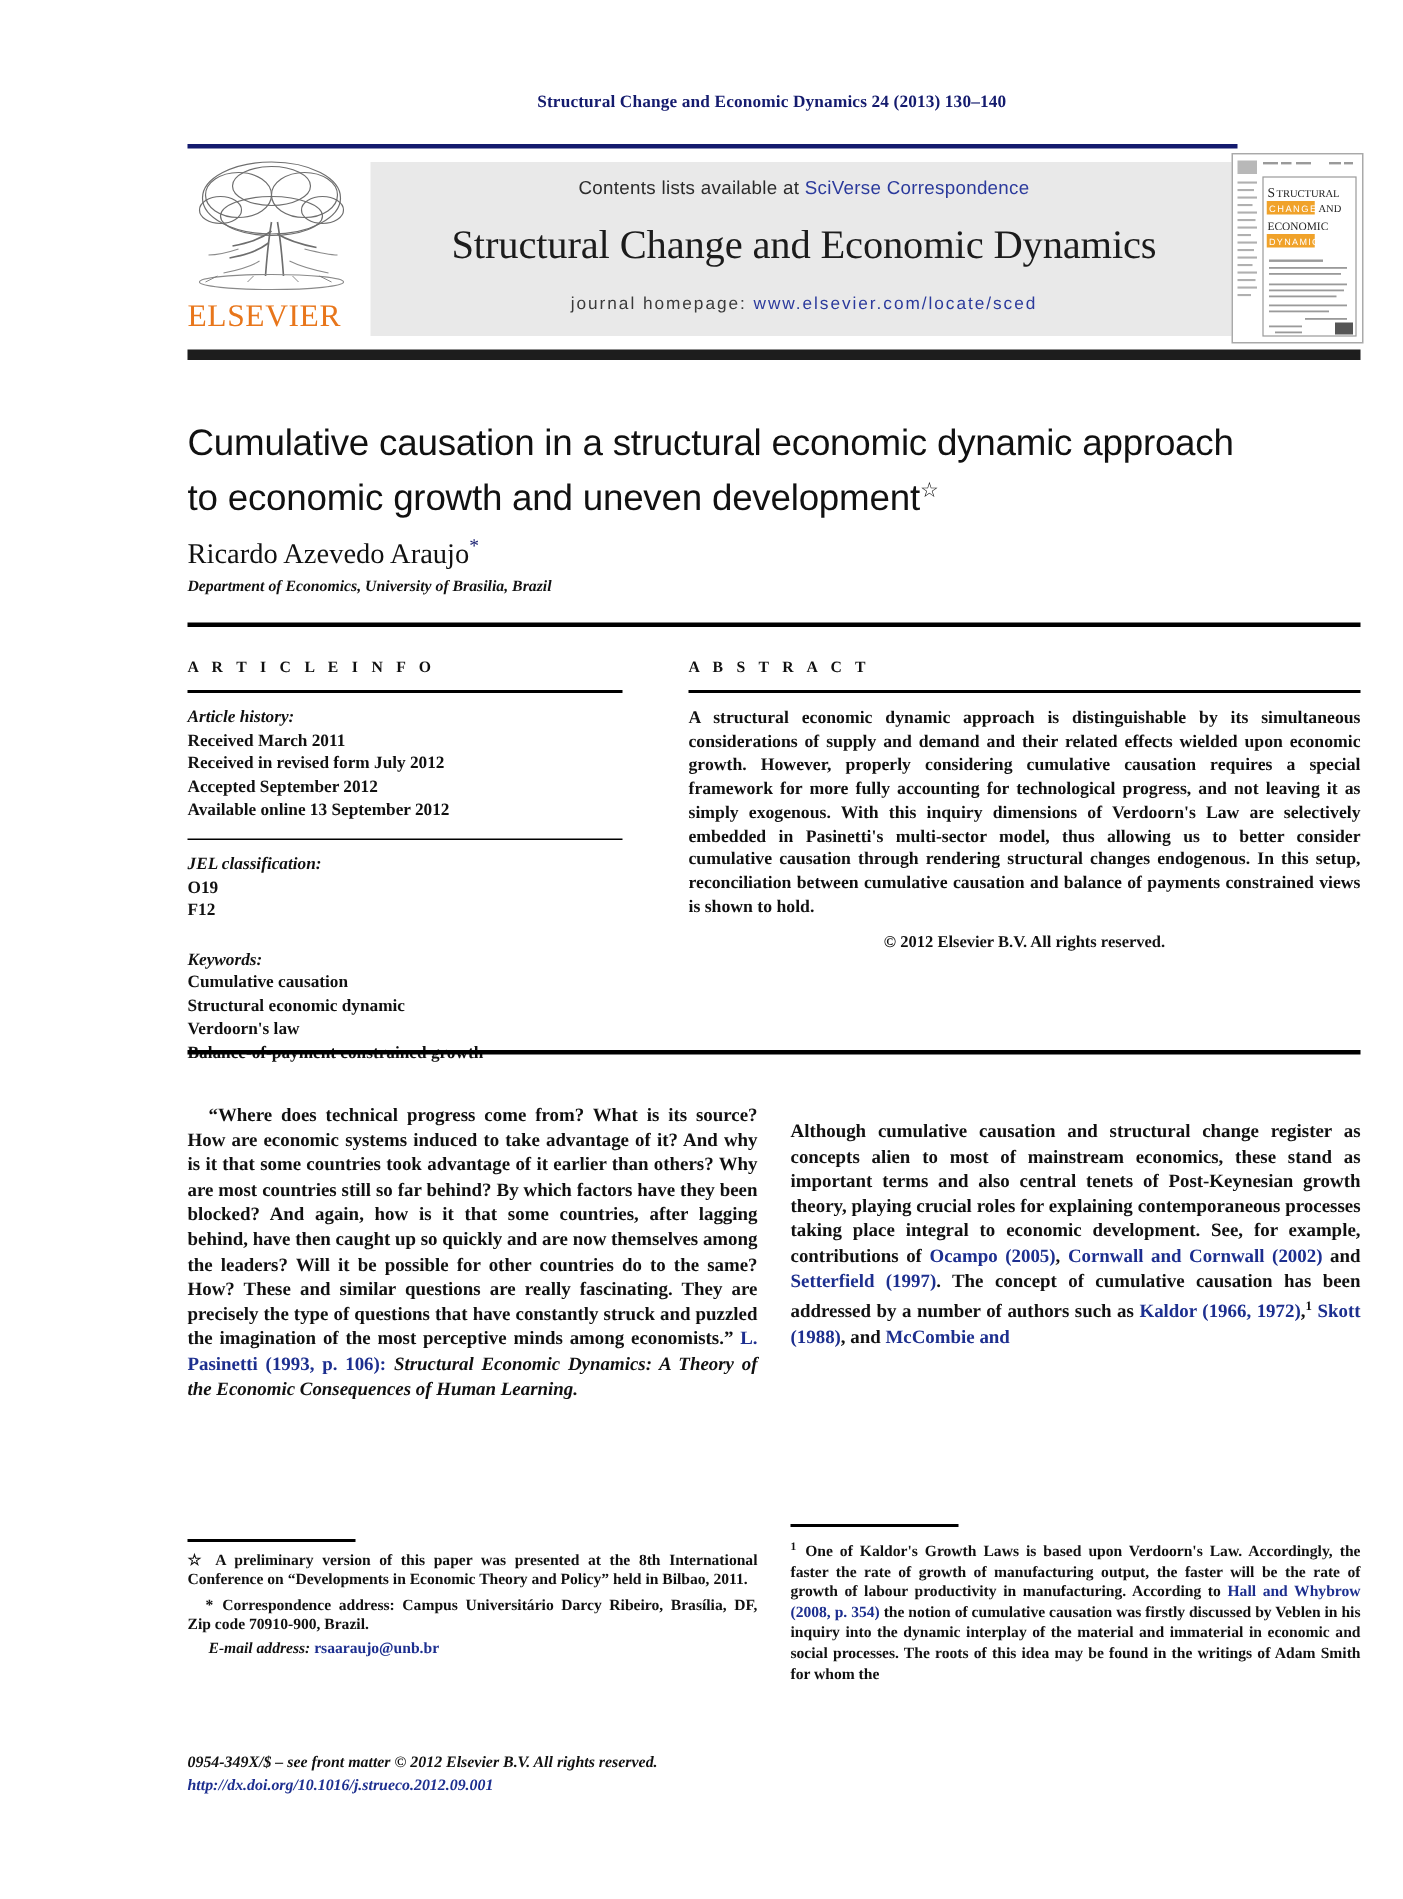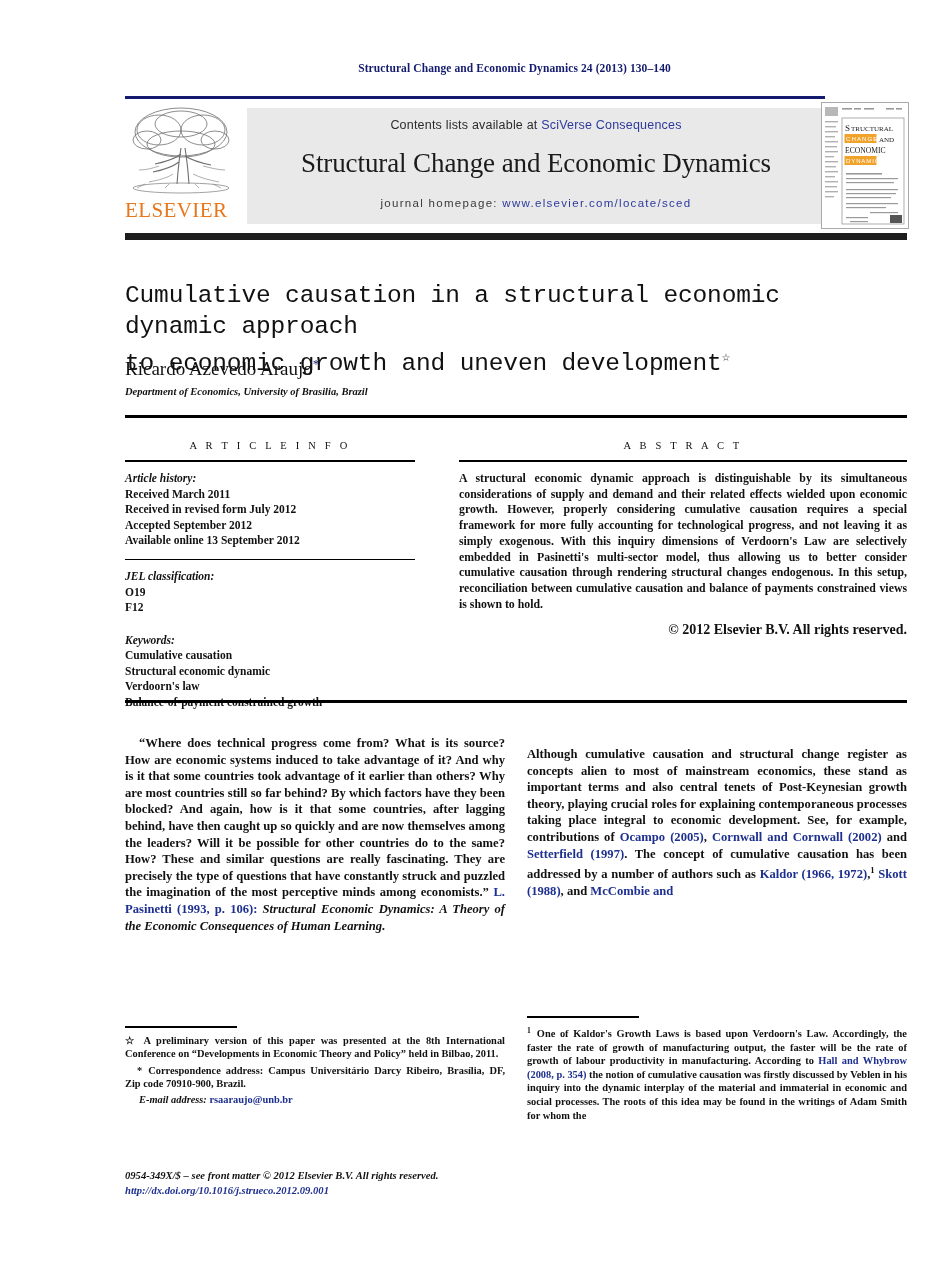--- a/index.html
+++ b/index.html
@@ -122,21 +122,21 @@
     width: 782px;
     height: 7px;
     background: #1d1d1d;
   }
 
   
   .title {
     position: absolute;
     left: 78px; top: 280px;
     width: 760px;
-    font-family: Liberation Mono, monospace;
+    font-family: Liberation Sans, sans-serif;
     font-size: 24.5px;
     line-height: 31px;
     color: #111111;
     letter-spacing: -0.15px;
   }
   .title .star {
     font-size: 14px;
     vertical-align: super;
   }
   .author {
@@ -174,25 +174,24 @@
     left: 78px; top: 440px;
     width: 290px;
   }
   .col-abstract {
     position: absolute;
     left: 412px; top: 440px;
     width: 448px;
   }
   .sec-head {
     font-family: "Liberation Serif", serif;
-    font-weight: normal;
+    font-weight: bold;
     font-size: 10.5px;
     letter-spacing: 3.2px;
     color: #111111;
-    text-align: center;
   }
   .rule-thin {
     height: 2px;
     background: #000000;
     margin-top: 9px;
   }
   .info-group {
     margin-top: 9px;
     font-family: "Liberation Serif", serif;
     font-weight: bold;
@@ -213,24 +212,24 @@
     margin-top: 9px;
     font-family: "Liberation Serif", serif;
     font-weight: bold;
     font-size: 11.8px;
     line-height: 15.7px;
     text-align: justify;
     color: #111111;
   }
   .copyright {
     margin-top: 10px;
-    text-align: right;
-    font-family: "Liberation Serif", serif;
-    font-weight: bold;
-    font-size: 14px;
+    text-align: center;
+    font-family: "Liberation Serif", serif;
+    font-weight: bold;
+    font-size: 11px;
     color: #111111;
   }
   .rule-abstract-bottom {
     position: absolute;
     left: 78px; top: 700px;
     width: 782px;
     height: 2.5px;
     background: #000000;
   }
 
@@ -364,21 +363,21 @@
             <path d="M92 84 L84 80"></path>
           <path d="M36 84 L40 80"></path>
             <path d="M70 84 L66 80"></path>
         </g>
       </svg>
       <div class="elsevier-word">ELSEVIER</div>
     </div>
 
     <div class="journal-box">
       <div class="contents-line">
-        <span>Contents lists available at </span><span class="sd-link">SciVerse Consequences</span>
+        <span>Contents lists available at </span><span class="sd-link">SciVerse Correspondence</span>
       </div>
       <div class="journal-title">Structural Change and Economic Dynamics</div>
       <div class="homepage-line">
         <span>journal homepage: </span><span class="hp-url">www.elsevier.com/locate/sced</span>
       </div>
     </div>
   </div>
 
   <div class="cover-thumb">
     <svg viewBox="0 0 86 125" width="86" height="125">

